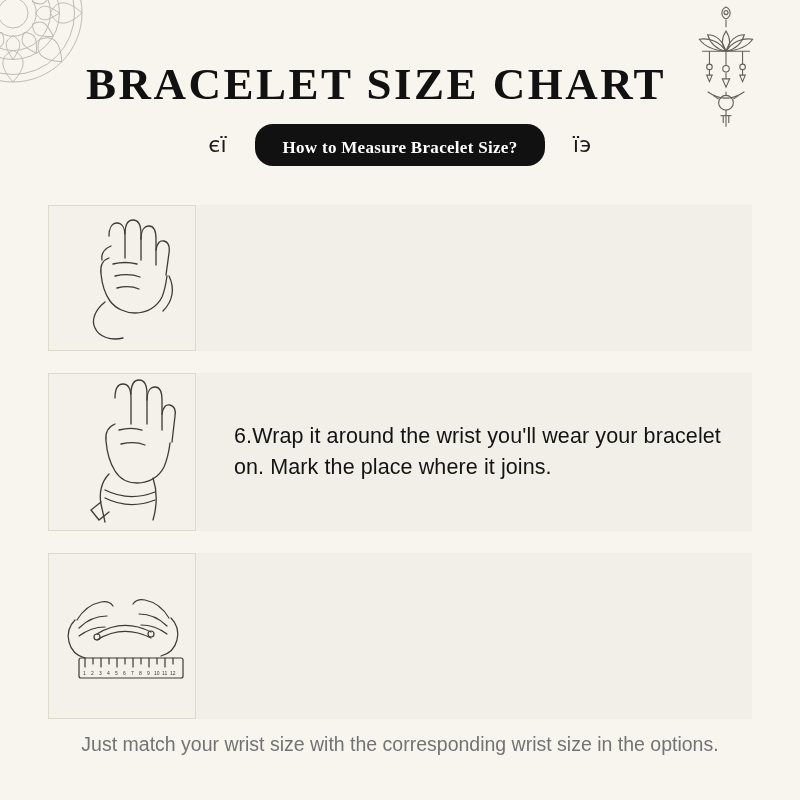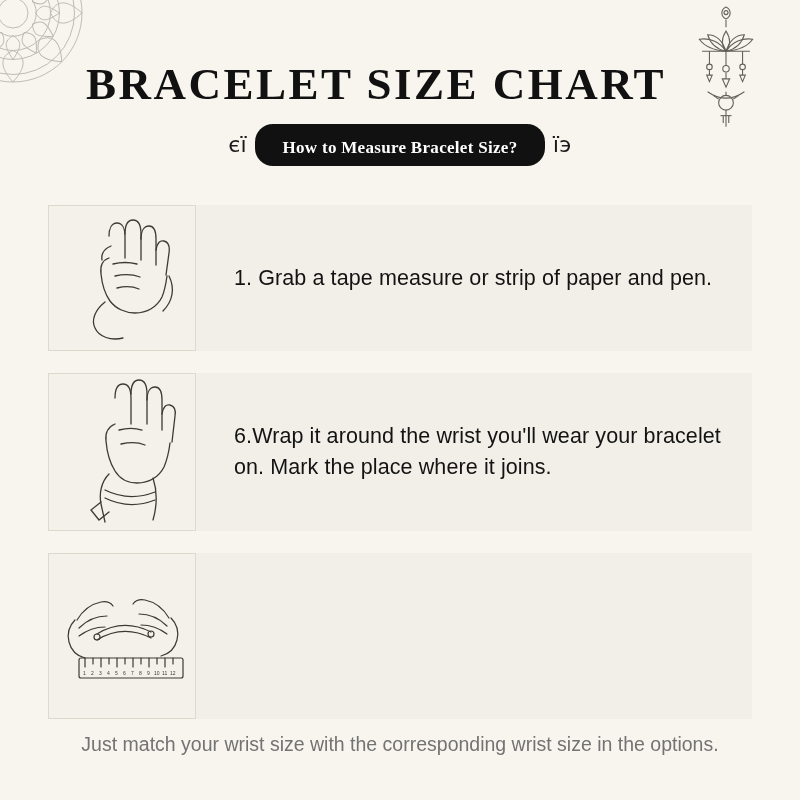--- a/index.html
+++ b/index.html
@@ -53,21 +53,21 @@
   }
 
   .subtitle-row {
     position: absolute;
     top: 124px;
     left: 0;
     width: 800px;
     display: flex;
     align-items: center;
     justify-content: center;
-    gap: 8px;
+    gap: 28px;
   }
   .pill {
     background: #111;
     color: #fff;
     border-radius: 18px;
     padding: 14px 28px 8px 28px;
     font-family: "Liberation Serif", serif;
     font-weight: 700;
     font-size: 17px;
     letter-spacing: .3px;
@@ -225,21 +225,20 @@
           <path d="M60 52 c-6 2 -9 8 -8 16 c1 10 4 20 9 27 c6 8 16 12 25 12 c12 0 22 -6 27 -16 c3 -7 4 -14 5 -21"></path>
           <path d="M62 40 c-7 3 -10 8 -9 14"></path>
           <path d="M64 58 c8 -2 16 -2 24 0"></path>
           <path d="M66 70 c9 -2 17 -2 25 1"></path>
           <path d="M68 82 c8 -2 15 -2 22 1"></path>
           <path d="M56 96 c-10 8 -14 18 -10 26 c4 9 16 13 28 10"></path>
           <path d="M120 70 c6 12 4 25 -6 35"></path>
         </g>
       </svg>
     </div>
-    <div class="text">1. Grab a tape measure or strip of paper and pen.</div>
   </div>
 
   <div class="step step-2">
     <div class="thumb">
       <svg viewBox="0 0 148 152" width="148" height="152">
         <g stroke="#3c3a34" fill="none" stroke-width="1.3" stroke-linecap="round">
           <path d="M66 24 c0 -9 3 -14 8 -14 c5 0 8 5 8 14 l0 26"></path>
           <path d="M82 20 c0 -9 3 -14 8 -14 c5 0 8 5 8 14 l0 30"></path>
           <path d="M98 26 c0 -8 3 -13 8 -13 c5 0 7 5 7 13 l0 30"></path>
           <path d="M113 40 c1 -7 4 -10 8 -9 c4 1 6 5 5 11 l-3 26"></path>

